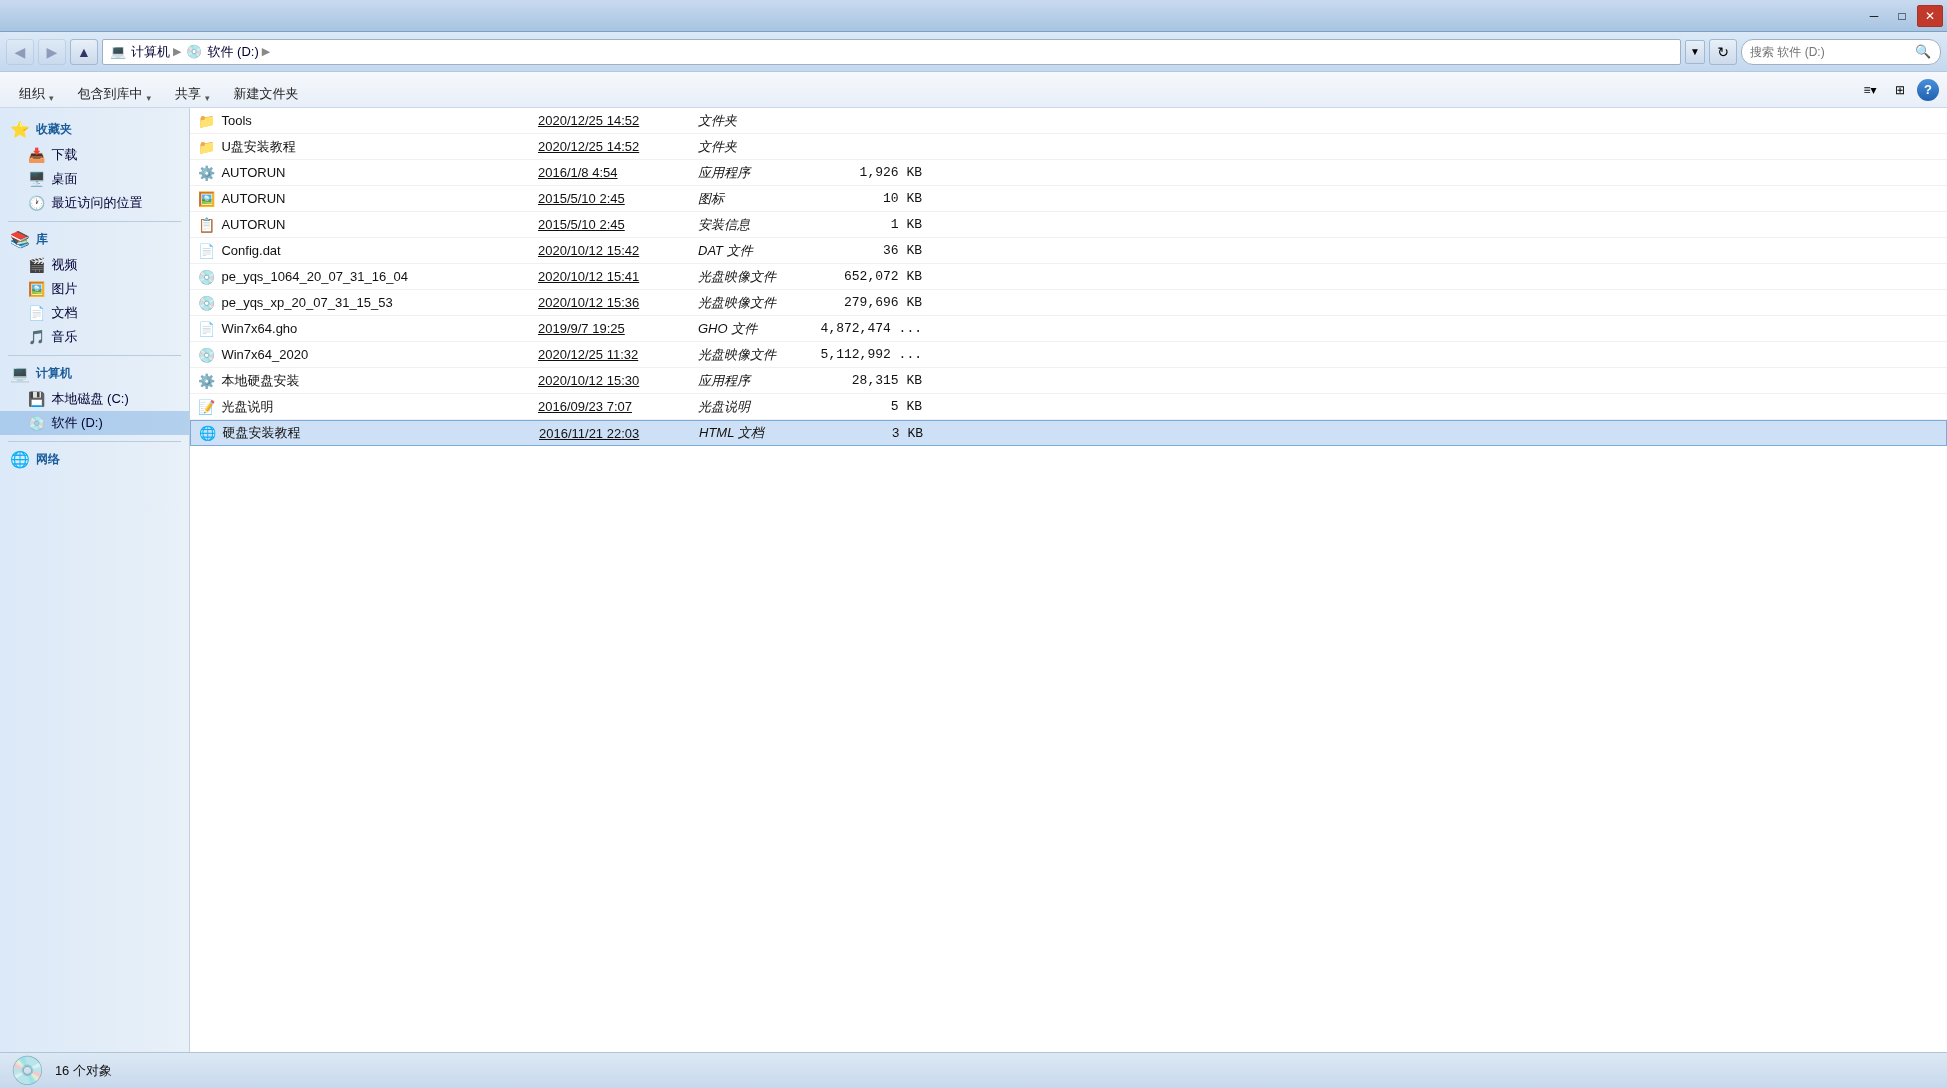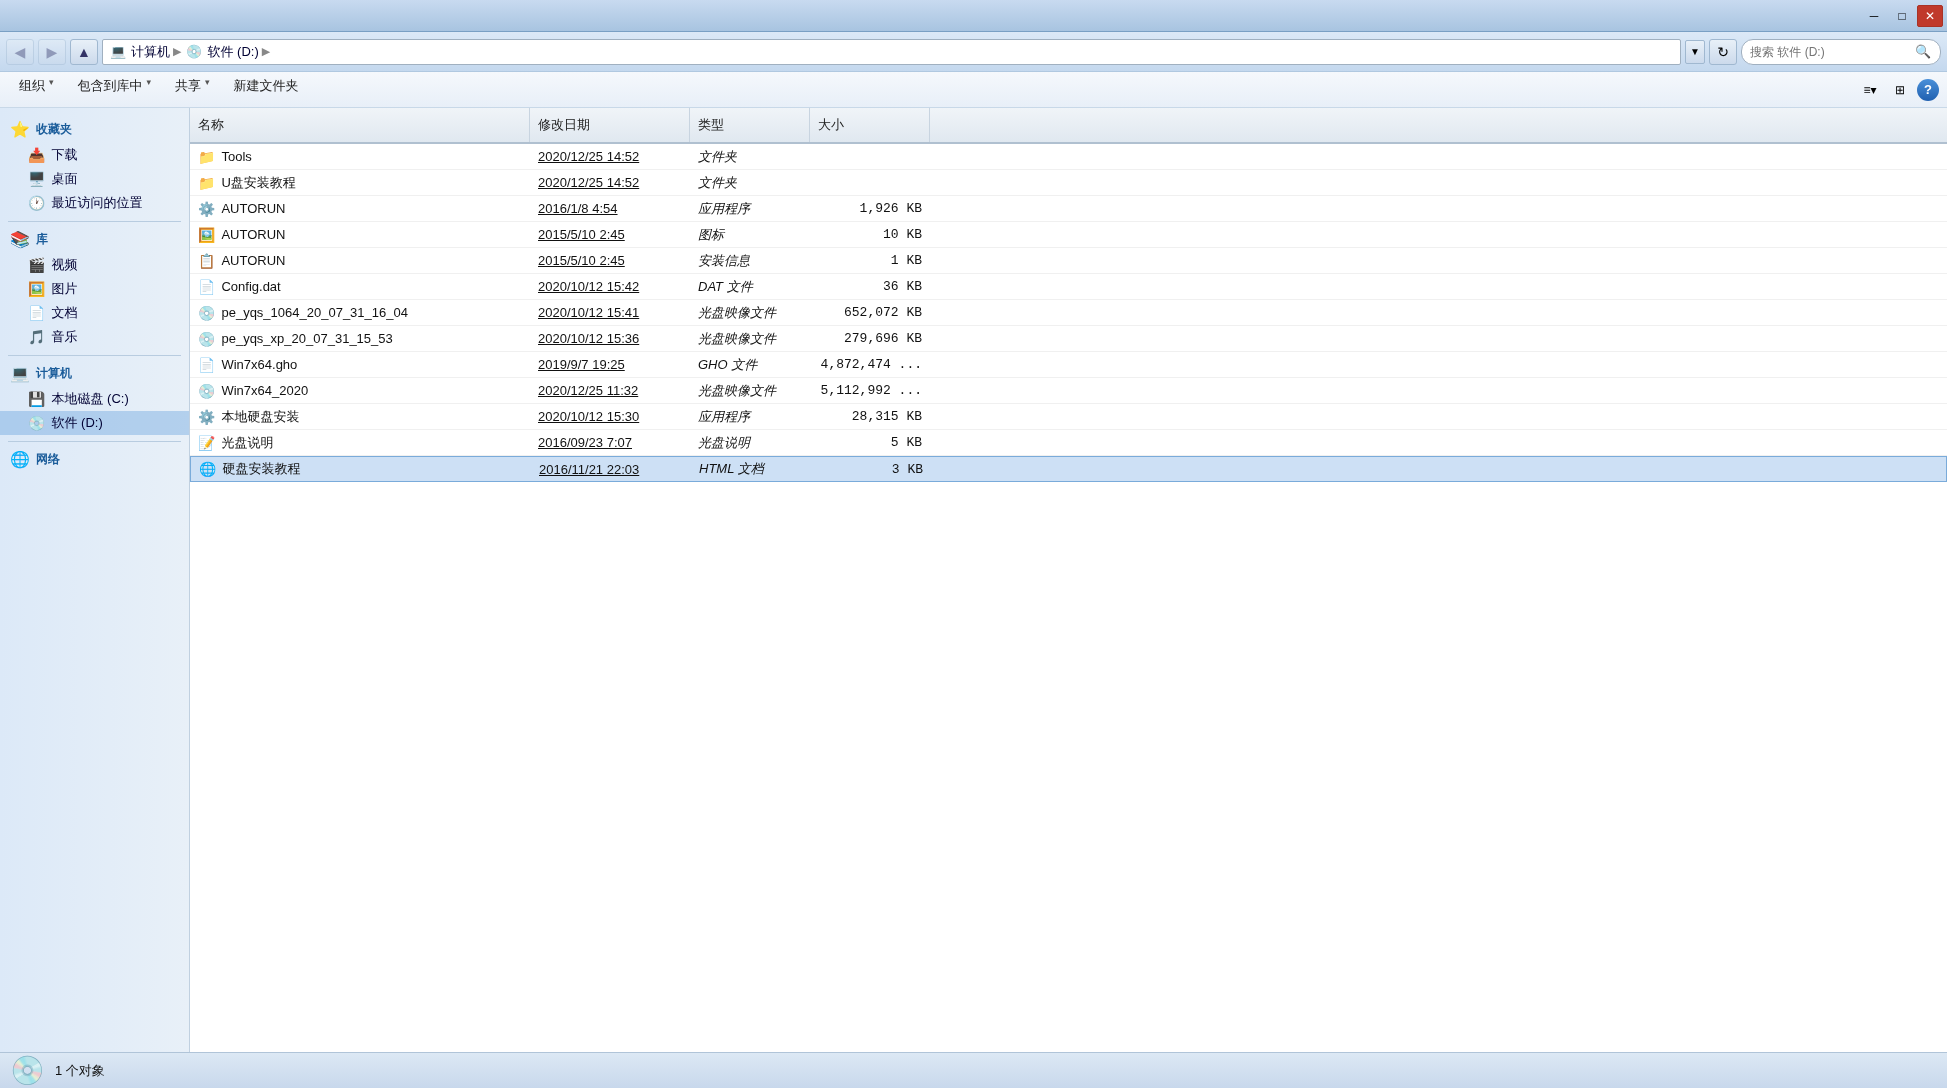--- a/index.html
+++ b/index.html
@@ -134,21 +134,21 @@
       display: flex;
       align-items: center;
       padding: 0 8px;
       gap: 2px;
       border-bottom: 1px solid #c8d8e8;
     }
     .toolbar-btn {
       height: 28px;
       padding: 0 10px;
       display: flex;
-      align-items: flex-start;
+      align-items: flex-end;
       gap: 4px;
       background: transparent;
       border: 1px solid transparent;
       border-radius: 3px;
       cursor: pointer;
       font-size: 13px;
       color: #222;
     }
     .toolbar-btn .arrow { font-size: 9px; color: #555; }
     .toolbar-right { margin-left: auto; display: flex; align-items: center; gap: 4px; }
@@ -453,34 +453,20 @@
     <div class="sidebar-section">
       <div class="sidebar-header">
         <span class="icon">🌐</span>
         <span>网络</span>
       </div>
     </div>
   </div>
 
   <div class="file-list-area">
 
-    <div class="column-headers">
-      <div class="col-header col-name">
-        <span>名称</span>
-      </div>
-      <div class="col-header col-date">
-        <span>修改日期</span>
-      </div>
-      <div class="col-header col-type">
-        <span>类型</span>
-      </div>
-      <div class="col-header col-size">
-        <span>大小</span>
-      </div>
-    </div>
 
     <div class="file-rows" id="file-rows-container">
     <div class="file-row">
       <div class="file-cell name">
         <span class="file-icon">📁</span>
         <span>Tools</span>
       </div>
       <div class="file-cell date">2020/12/25 14:52</div>
       <div class="file-cell type">文件夹</div>
       <div class="file-cell size"></div>
@@ -592,14 +578,14 @@
       <div class="file-cell date">2016/11/21 22:03</div>
       <div class="file-cell type">HTML 文档</div>
       <div class="file-cell size">3 KB</div>
     </div>
       </div>
   </div>
 </div>
 
 <div class="statusbar">
   <span class="status-icon">💿</span>
-  <span class="status-text">1 个对象</span>
+  <span class="status-text">16 个对象</span>
 </div>
 
 </body></html>

